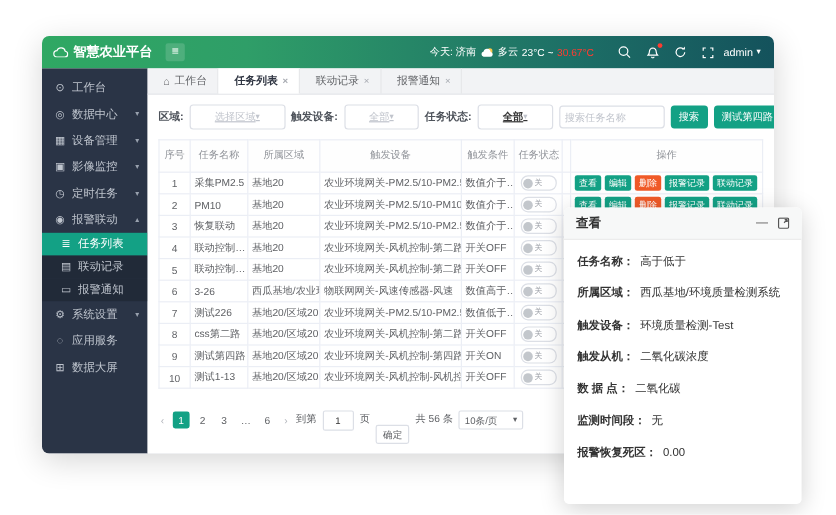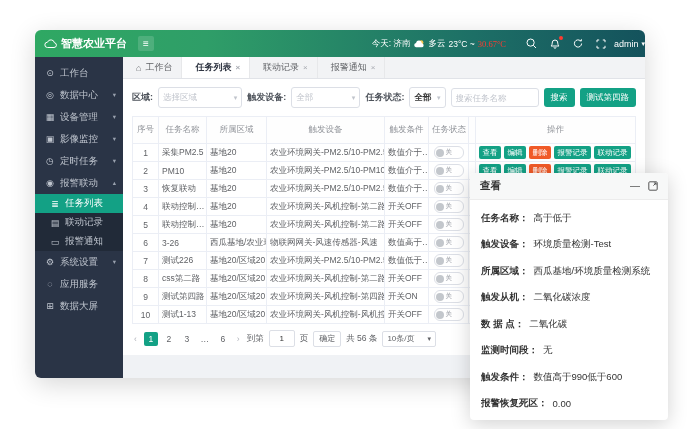--- a/index.html
+++ b/index.html
@@ -8,26 +8,26 @@
   .page{position:relative;width:697px;height:429px;background:#fff;}
   .app{position:absolute;left:35px;top:30px;width:610px;height:348px;border-radius:6px;
        box-shadow:0 6px 26px rgba(0,0,0,.16);overflow:hidden;display:flex;flex-direction:column;background:#f0f2f5;}
   
   .topbar{flex:0 0 27px;display:flex;align-items:center;color:#fff;
           background:linear-gradient(90deg,#2fa863 0%,#2f9e68 28%,#1d6f66 72%,#14525c 100%);}
   .logo{width:88px;padding-left:9px;font-size:11px;font-weight:bold;display:flex;align-items:center;gap:4px;white-space:nowrap;}
   .hamburger{width:16px;height:15px;background:rgba(255,255,255,.15);border-radius:2px;display:flex;
              align-items:center;justify-content:center;font-size:10px;margin-left:6px;cursor:pointer;}
   .weather{margin-left:auto;display:flex;align-items:center;gap:3px;font-size:8.5px;white-space:nowrap;}
-  .temp-high{color:#ff3b30;font-family:Liberation Serif, serif;}
+  .temp-high{color:#ff3b30;}
   .hicons{display:flex;align-items:center;gap:13px;margin:0 8px 0 20px;}
   .hicon{position:relative;display:flex;align-items:center;justify-content:center;cursor:pointer;}
   .hicon svg{display:block;}
   .bell-dot{position:absolute;top:-2px;right:-3px;width:4px;height:4px;border-radius:50%;background:#ff3b30;}
-  .admin{font-size:9px;margin-right:0;display:flex;align-items:center;gap:3px;cursor:pointer;white-space:nowrap;}
+  .admin{font-size:9px;margin-right:11px;display:flex;align-items:center;gap:3px;cursor:pointer;white-space:nowrap;}
   .caret{font-size:7px;line-height:1;}
   
   .main{flex:1;display:flex;min-height:0;}
   .sidebar{flex:0 0 88px;background:#2a3446;color:#bfc5ce;font-size:9.5px;padding-top:5px;overflow:hidden;}
   .s-item{height:22px;display:flex;align-items:center;gap:5px;padding:0 7px 0 10px;cursor:pointer;white-space:nowrap;}
   .s-item .s-ico{width:10px;font-size:9px;text-align:center;flex:0 0 10px;}
   .s-item .arr{margin-left:auto;font-size:6.5px;color:#99a1ae;}
   .s-item.sub{background:#212a38;height:19px;padding-left:15px;}
   .s-item.active{background:#13a185;color:#fff;}
   .content{flex:1;display:flex;flex-direction:column;min-width:0;}
@@ -36,21 +36,21 @@
   .tab{display:flex;align-items:center;gap:4px;padding:0 9px;font-size:9px;color:#606266;cursor:pointer;
        border-right:1px solid #e7e8ea;white-space:nowrap;}
   .tab .t-ico{font-size:9px;}
   .tab .x{color:#a8abb2;font-size:8px;}
   .tab.active{background:#fff;color:#2f3542;font-weight:bold;}
   
   .panel{background:#fff;padding:5px 9px 6px;}
   .filters{display:flex;align-items:center;gap:5px;font-size:9px;color:#54585f;padding:3px 0 8px;white-space:nowrap;}
   .f-label{font-weight:bold;color:#4e535b;}
   .sel{height:19px;border:1px solid #dcdfe6;border-radius:3px;background:#fff;display:flex;align-items:center;
-       justify-content:space-between;padding:0 4px;font-size:8.5px;color:#c0c4cc;cursor:pointer;}
+       justify-content:space-between;padding:0 20px;font-size:8.5px;color:#c0c4cc;cursor:pointer;text-decoration:underline;}
   .sel .caret{color:#c0c4cc;}
   .sel.dark{color:#333;font-weight:bold;}
   .sel-region{width:108px;}
   .sel-device{width:86px;}
   .sel-status{width:38px;}
   .search-input{height:17px;width:78px;border:1px solid #dcdfe6;border-radius:3px;padding:0 4px;font-size:8.5px;color:#333;outline:none;}
   .search-input::placeholder{color:#c0c4cc;}
   .btn{height:19px;background:#13a185;color:#fff;border:none;border-radius:3px;font-size:8.5px;padding:0 7px;cursor:pointer;white-space:nowrap;}
   
   table{width:100%;border-collapse:collapse;table-layout:fixed;font-size:8.5px;color:#606266;}
@@ -63,21 +63,21 @@
   .toggle{width:26px;height:11px;border:1px solid #dcdfe6;border-radius:6px;background:#fff;display:inline-flex;
           align-items:center;gap:2px;padding:0 1px;cursor:pointer;vertical-align:middle;}
   .knob{width:8px;height:8px;border-radius:50%;background:#c3c7cc;flex:0 0 8px;}
   .t-label{font-size:6.5px;color:#9a9ea5;}
   
   .pagination{display:flex;align-items:center;gap:5px;font-size:8.5px;color:#606266;padding:6px 0 2px;white-space:nowrap;}
   .pg-arrow{color:#b0b3ba;cursor:pointer;padding:0 2px;}
   .pg{min-width:14px;height:14px;display:flex;align-items:center;justify-content:center;border-radius:2px;cursor:pointer;}
   .pg.active{background:#13a185;color:#fff;}
   .goto-input{width:20px;height:13px;border:1px solid #dcdfe6;border-radius:2px;text-align:center;font-size:8px;outline:none;color:#333;}
-  .confirm-btn{border:1px solid #dcdfe6;background:#fff;border-radius:2px;padding:1.5px 5px;font-size:8px;color:#606266;cursor:pointer;}
+  .confirm-btn{border:1px solid #dcdfe6;background:#fff;border-radius:2px;padding:1.5px 5px;font-size:8px;color:#606266;cursor:pointer;margin-top:24px;}
   .size-sel{border:1px solid #dcdfe6;border-radius:2px;padding:1.5px 4px;display:flex;align-items:center;gap:13px;
             font-size:8px;background:#fff;cursor:pointer;}
   .content-fill{flex:1;background:#f0f2f5;}
   
   .modal{position:absolute;left:470px;top:173px;width:198px;height:247px;background:#fff;border-radius:4px;
          box-shadow:0 4px 20px rgba(0,0,0,.18);z-index:5;display:flex;flex-direction:column;overflow:hidden;}
   .modal-h{flex:0 0 26px;background:#f7f8f8;border-bottom:1px solid #ececec;display:flex;align-items:center;padding:0 10px;}
   .modal-title{font-size:10.5px;font-weight:bold;color:#333;}
   .modal-icons{margin-left:auto;display:flex;align-items:center;gap:8px;color:#555;}
   .min-icon{font-size:10px;cursor:pointer;line-height:1;}
@@ -586,48 +586,44 @@
       </span>
     </div>
     <div class="modal-b">
 
         <div class="field">
           <span class="f-k">任务名称：</span>
           <span class="f-v">高于低于</span>
         </div>
 
         <div class="field">
+          <span class="f-k">所属区域：</span>
+          <span class="f-v">西瓜基地/环境质量检测系统</span>
+        </div>
+
+        <div class="field">
           <span class="f-k">触发设备：</span>
           <span class="f-v">环境质量检测-Test</span>
-        </div>
-
-        <div class="field">
-          <span class="f-k">所属区域：</span>
-          <span class="f-v">西瓜基地/环境质量检测系统</span>
         </div>
 
         <div class="field">
           <span class="f-k">触发从机：</span>
           <span class="f-v">二氧化碳浓度</span>
         </div>
 
         <div class="field">
           <span class="f-k">数 据 点：</span>
           <span class="f-v">二氧化碳</span>
         </div>
 
         <div class="field">
           <span class="f-k">监测时间段：</span>
           <span class="f-v">无</span>
         </div>
 
-        <div class="field">
-          <span class="f-k">触发条件：</span>
-          <span class="f-v">数值高于990低于600</span>
-        </div>
 
         <div class="field">
           <span class="f-k">报警恢复死区：</span>
           <span class="f-v">0.00</span>
         </div>
       </div>
   </div>
 </div>
 
 </body></html>

